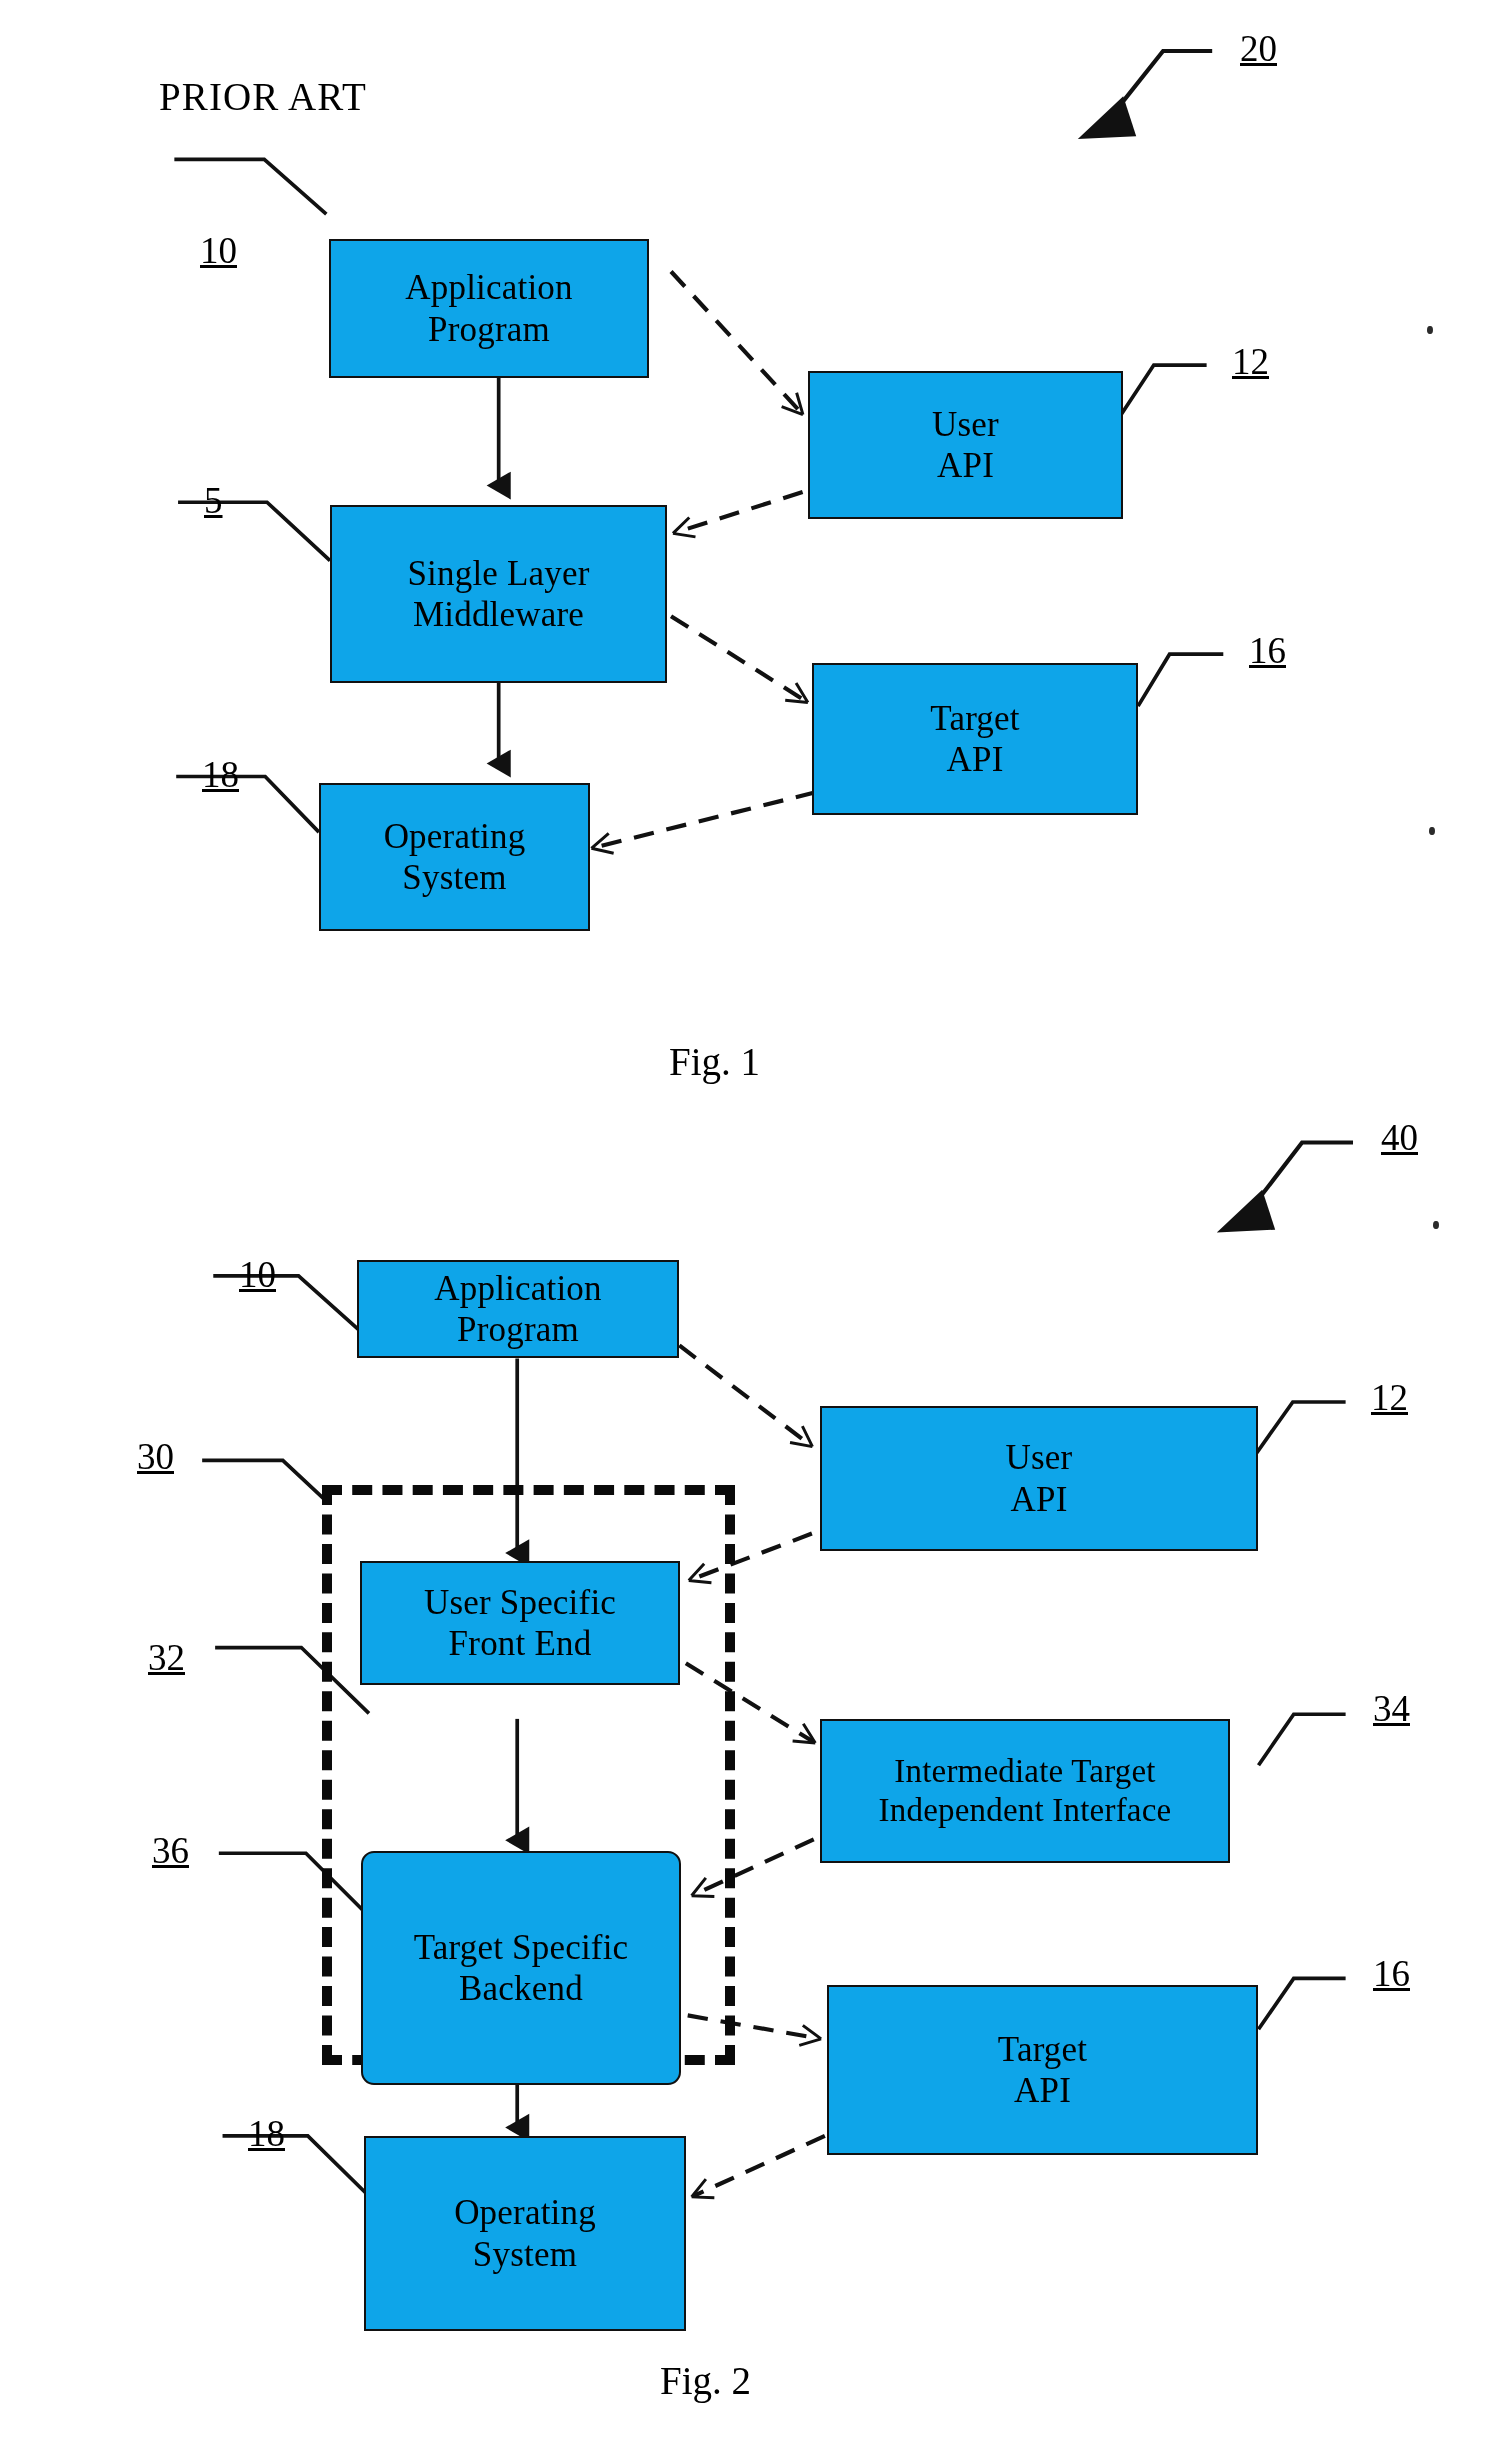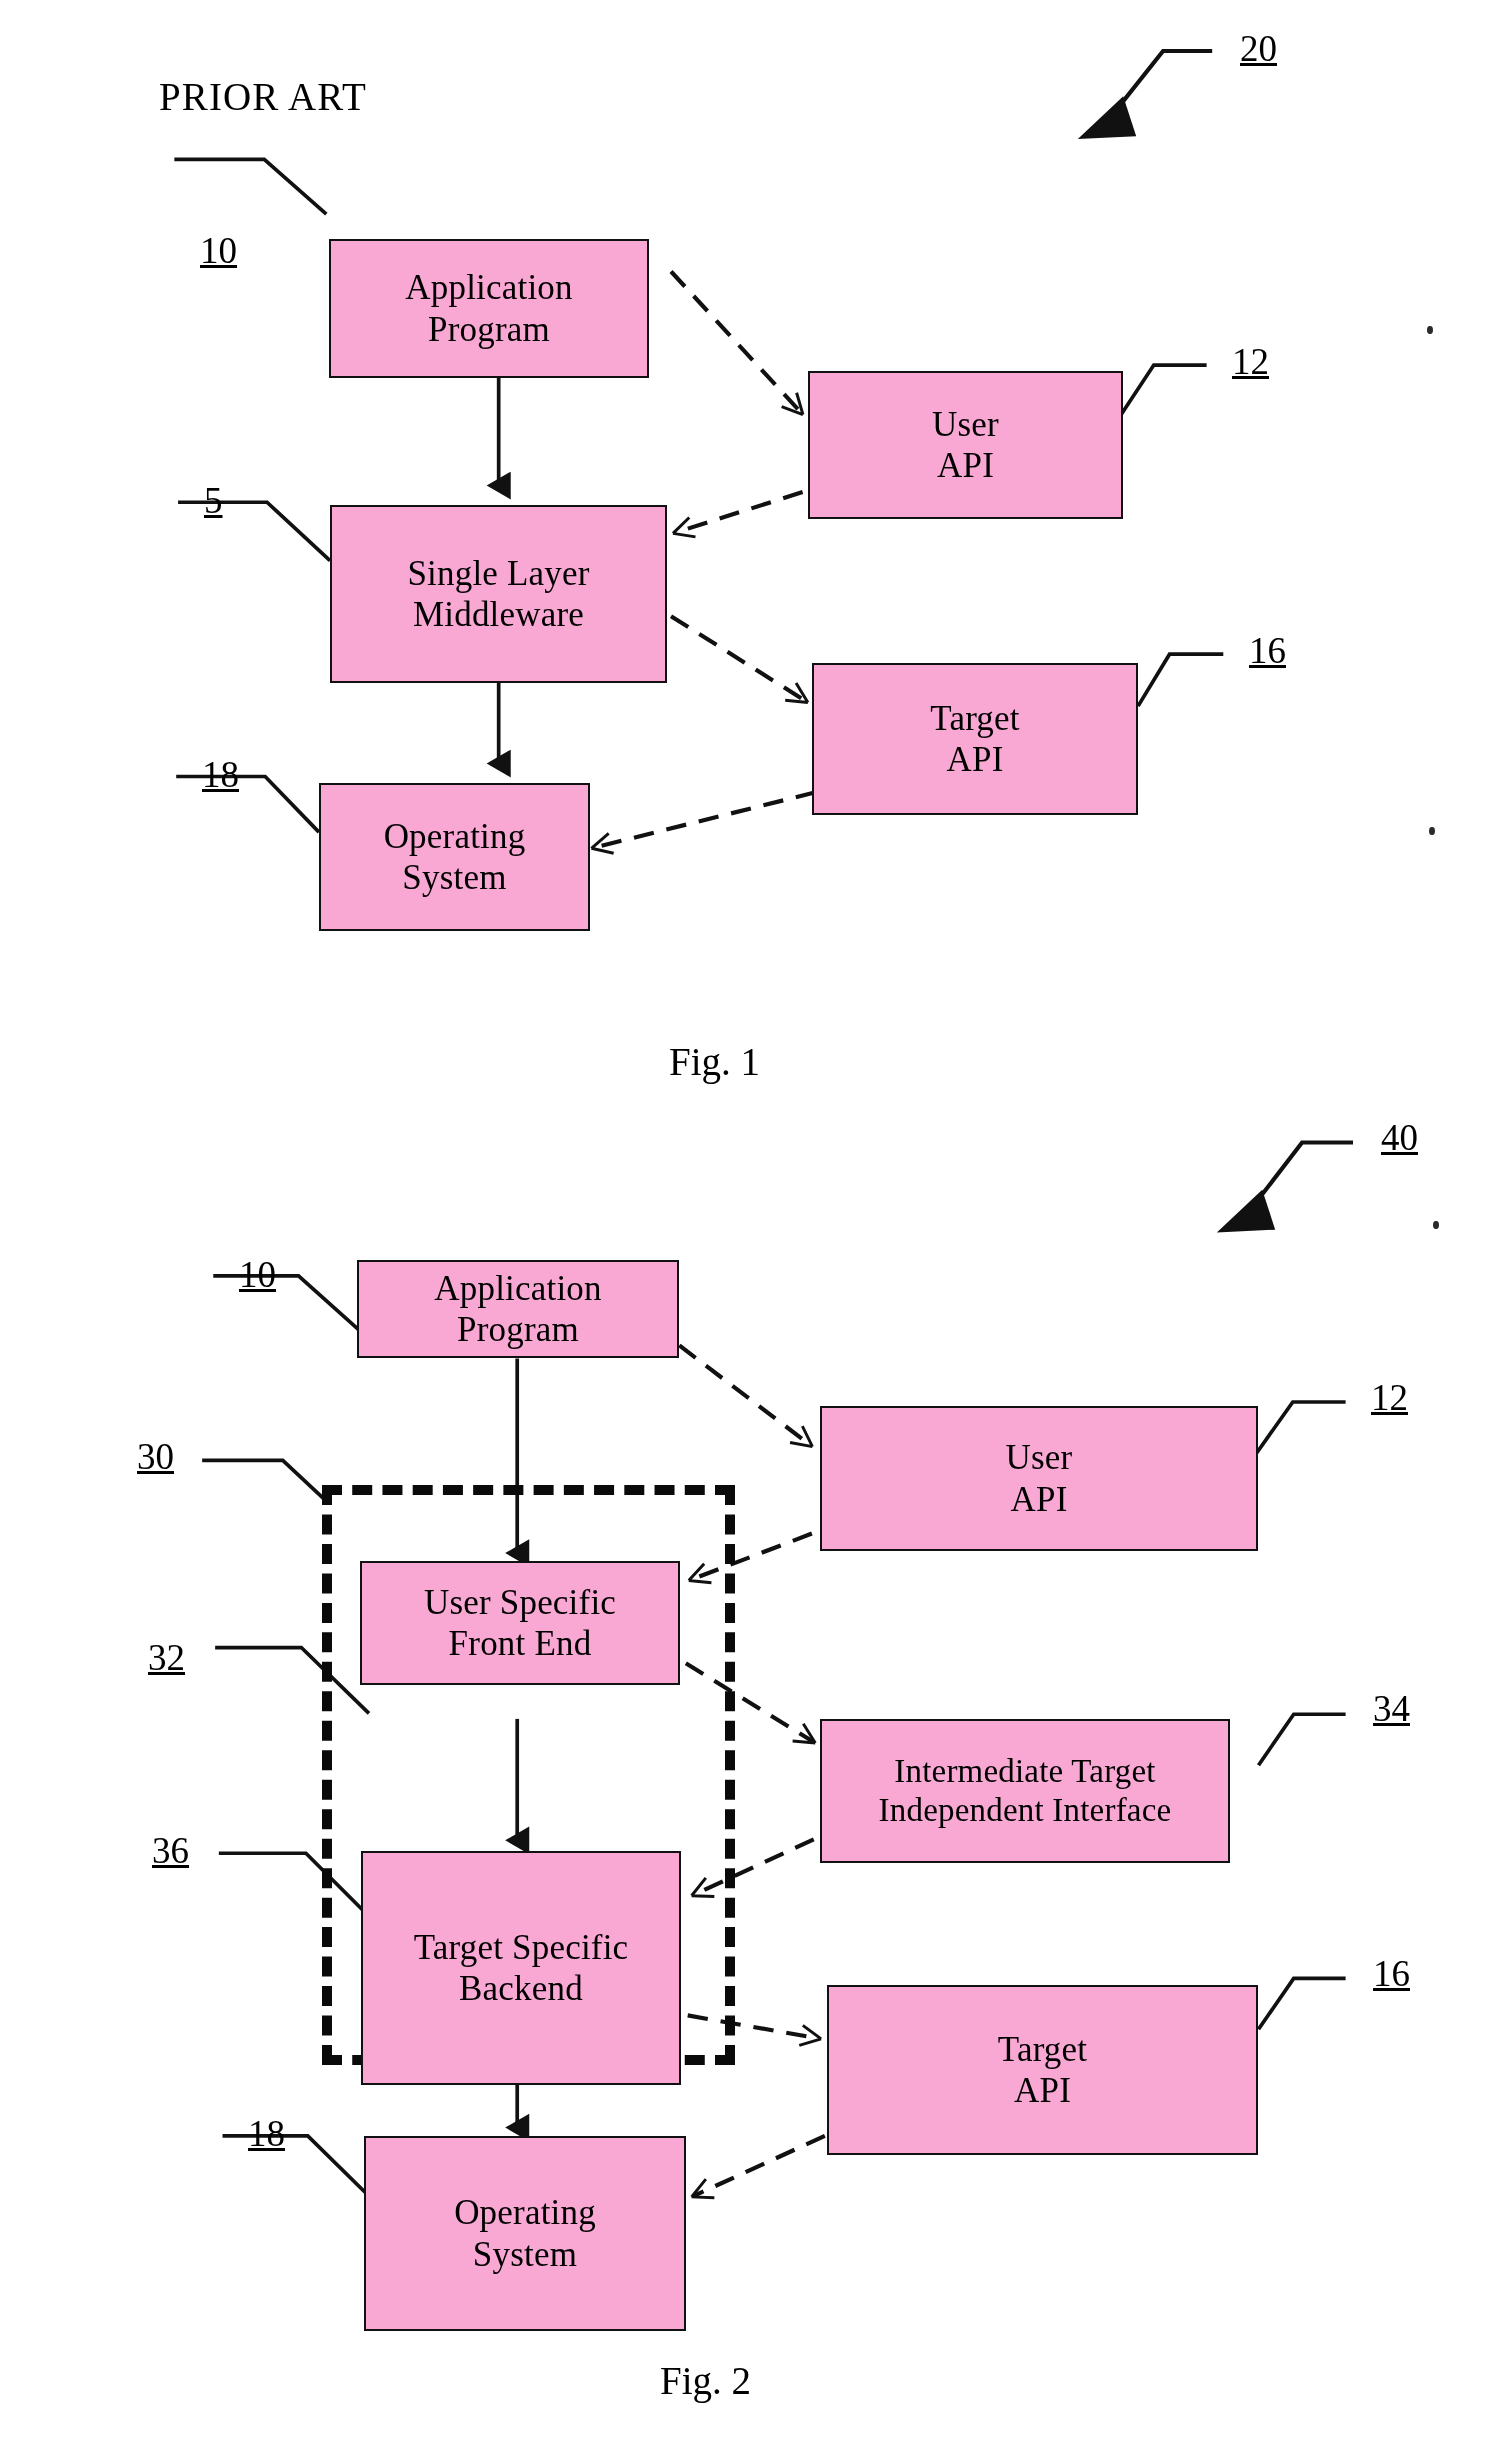--- a/index.html
+++ b/index.html
@@ -24,21 +24,21 @@
   svg.overlay {
     position: absolute;
     left: 0; top: 0;
     width: 1507px;
     height: 2450px;
     pointer-events: none;
   }
   .node {
     position: absolute;
     border: 2.8px solid #111;
-    background: #f9a8d4;
+    background: #0ea5e9;
     display: flex;
     flex-direction: column;
     align-items: center;
     justify-content: center;
     text-align: center;
     line-height: 1.18;
     font-size: 35px;
     letter-spacing: 0.2px;
     box-sizing: border-box;
   }
@@ -216,21 +216,21 @@
     <span class="ln">Front End</span>
   </div>
   <div class="reflabel" style="left:148px; top:1626px;margin-top:13px;">32</div>
 
   <div class="node" style="left:820px; top:1719px; width:410px; height:144px; font-size:33px;">
     <span class="ln">Intermediate Target</span>
     <span class="ln">Independent Interface</span>
   </div>
   <div class="reflabel" style="left:1373px; top:1690px;">34</div>
 
-  <div class="node" style="left:361px; top:1851px; width:320px; height:234px;">
+  <div class="node" style="left:361px; top:1851px; width:320px; height:234px;border-radius:13px;">
     <span class="ln">Target Specific</span>
     <span class="ln">Backend</span>
   </div>
   <div class="reflabel" style="left:152px; top:1832px;">36</div>
 
   <div class="node" style="left:827px; top:1985px; width:431px; height:170px;">
     <span class="ln">Target</span>
     <span class="ln">API</span>
   </div>
   <div class="reflabel" style="left:1373px; top:1955px;">16</div>

